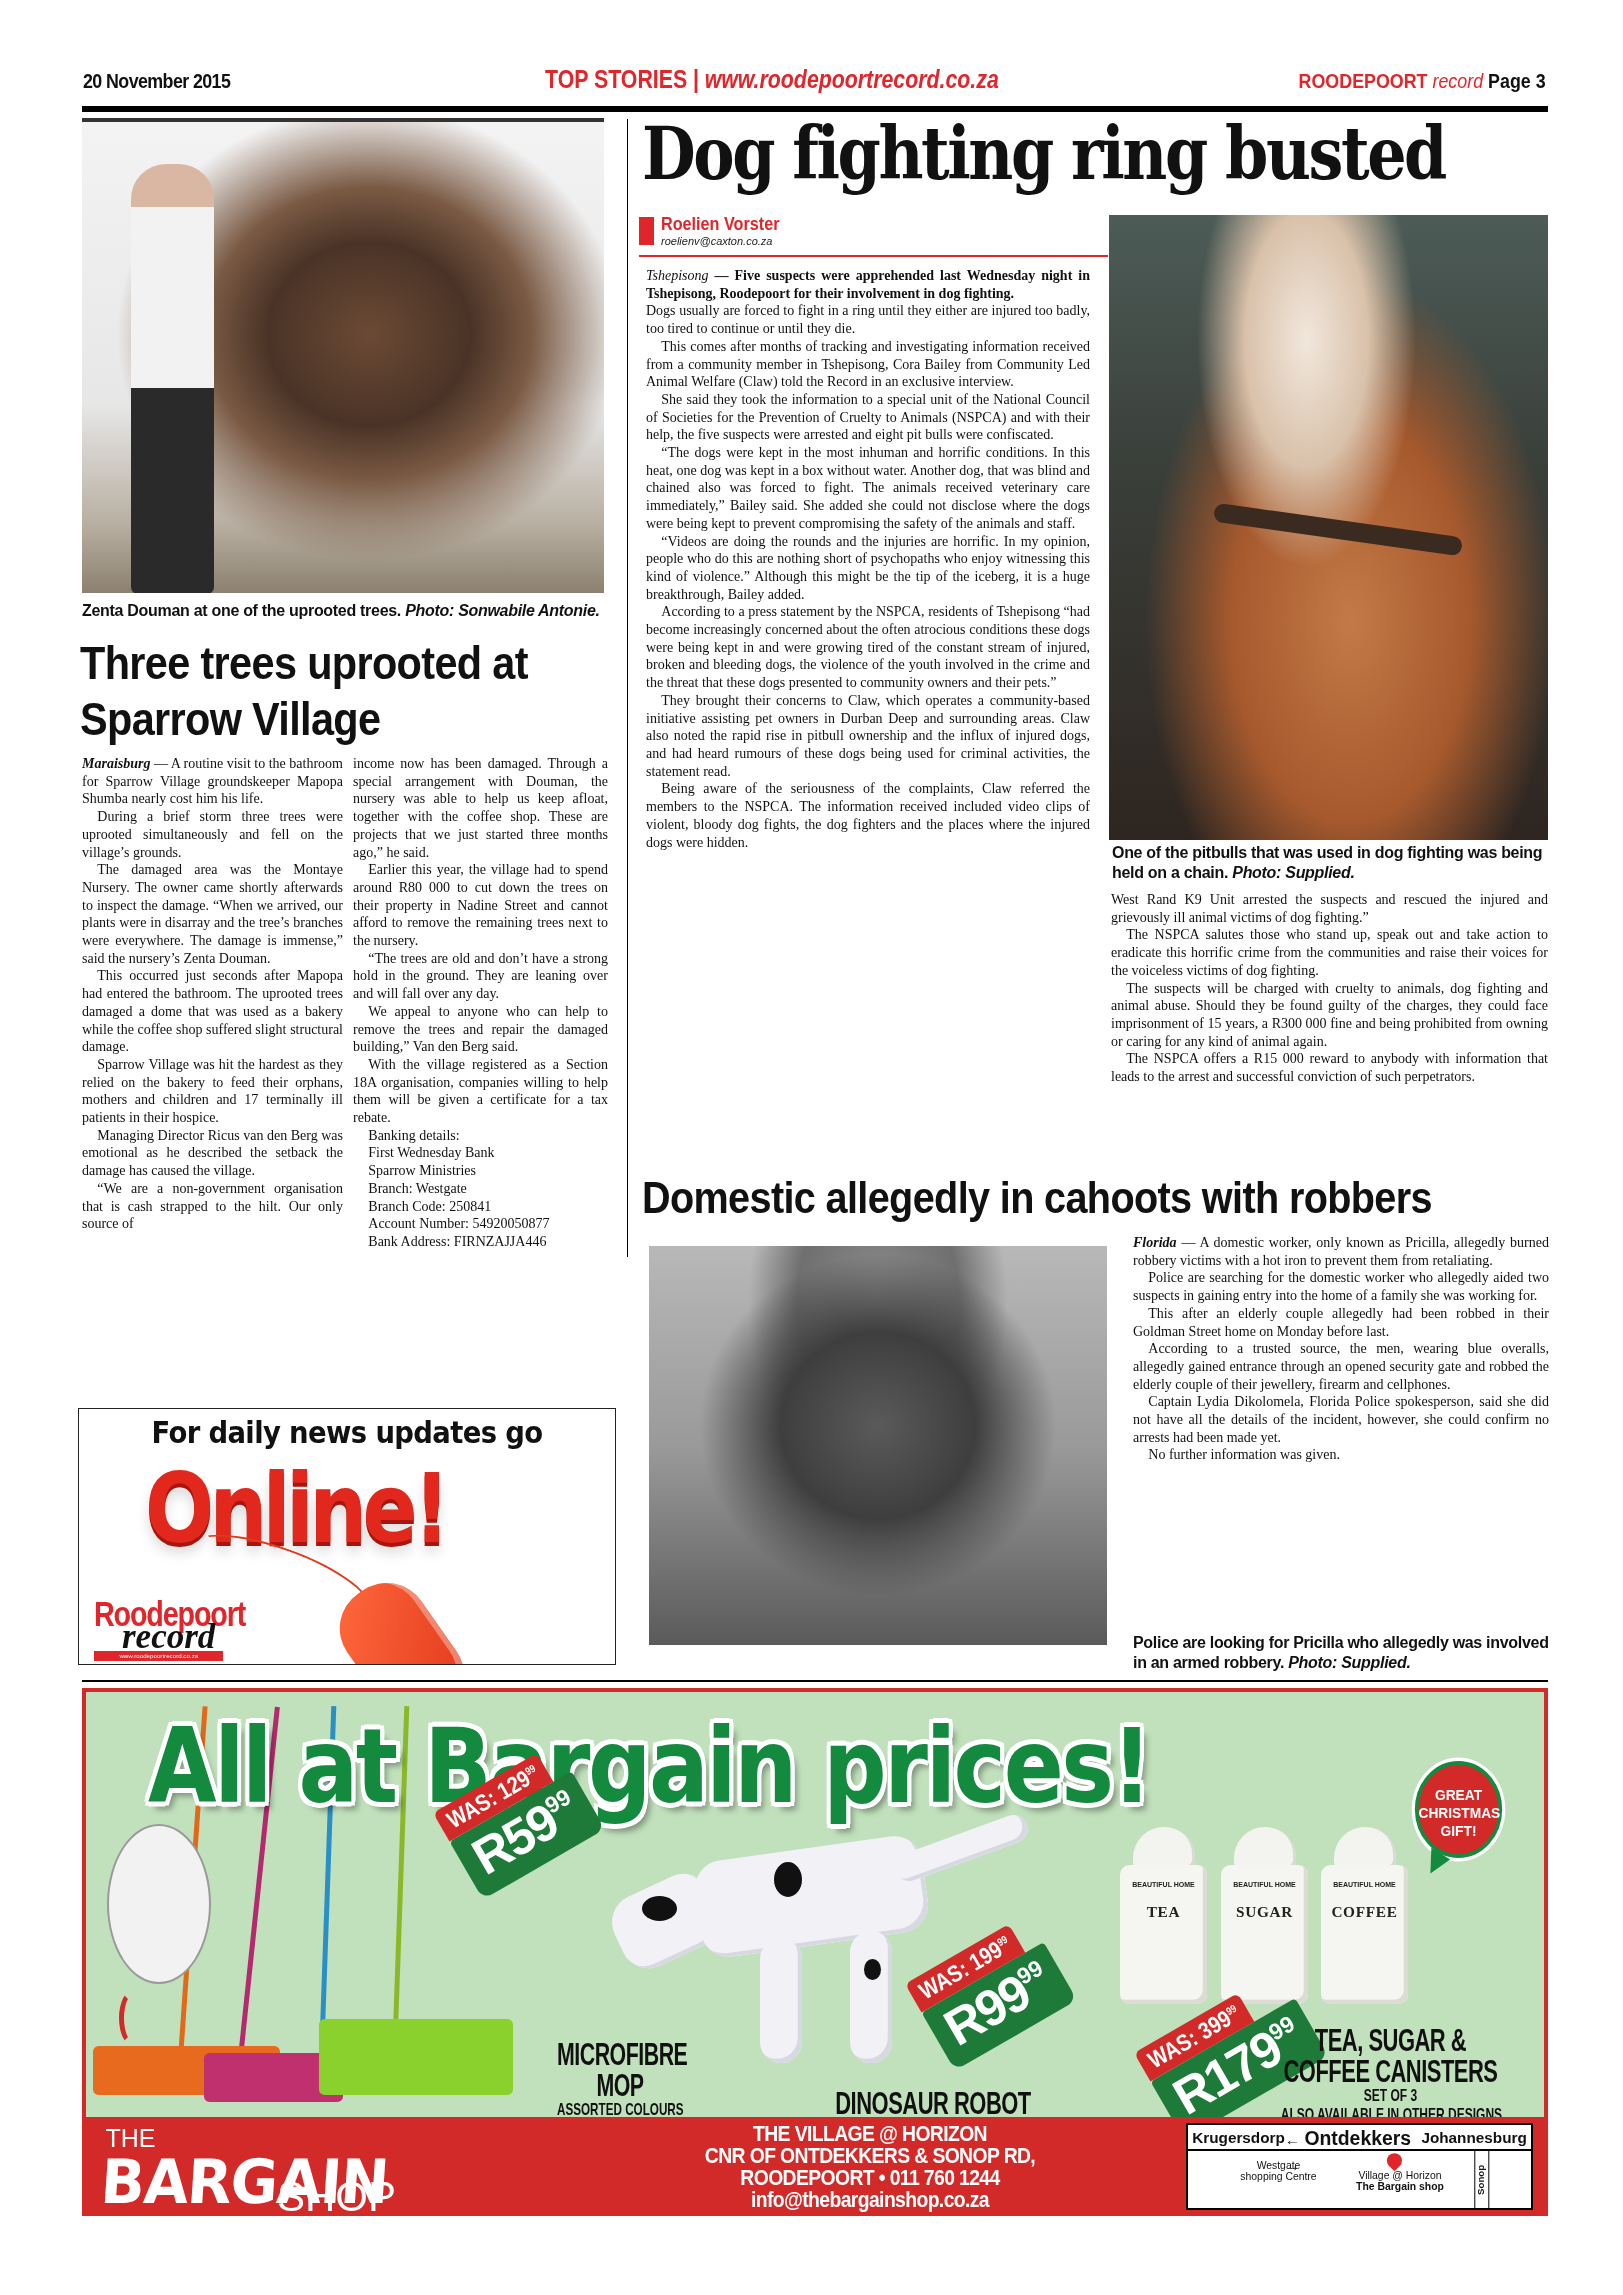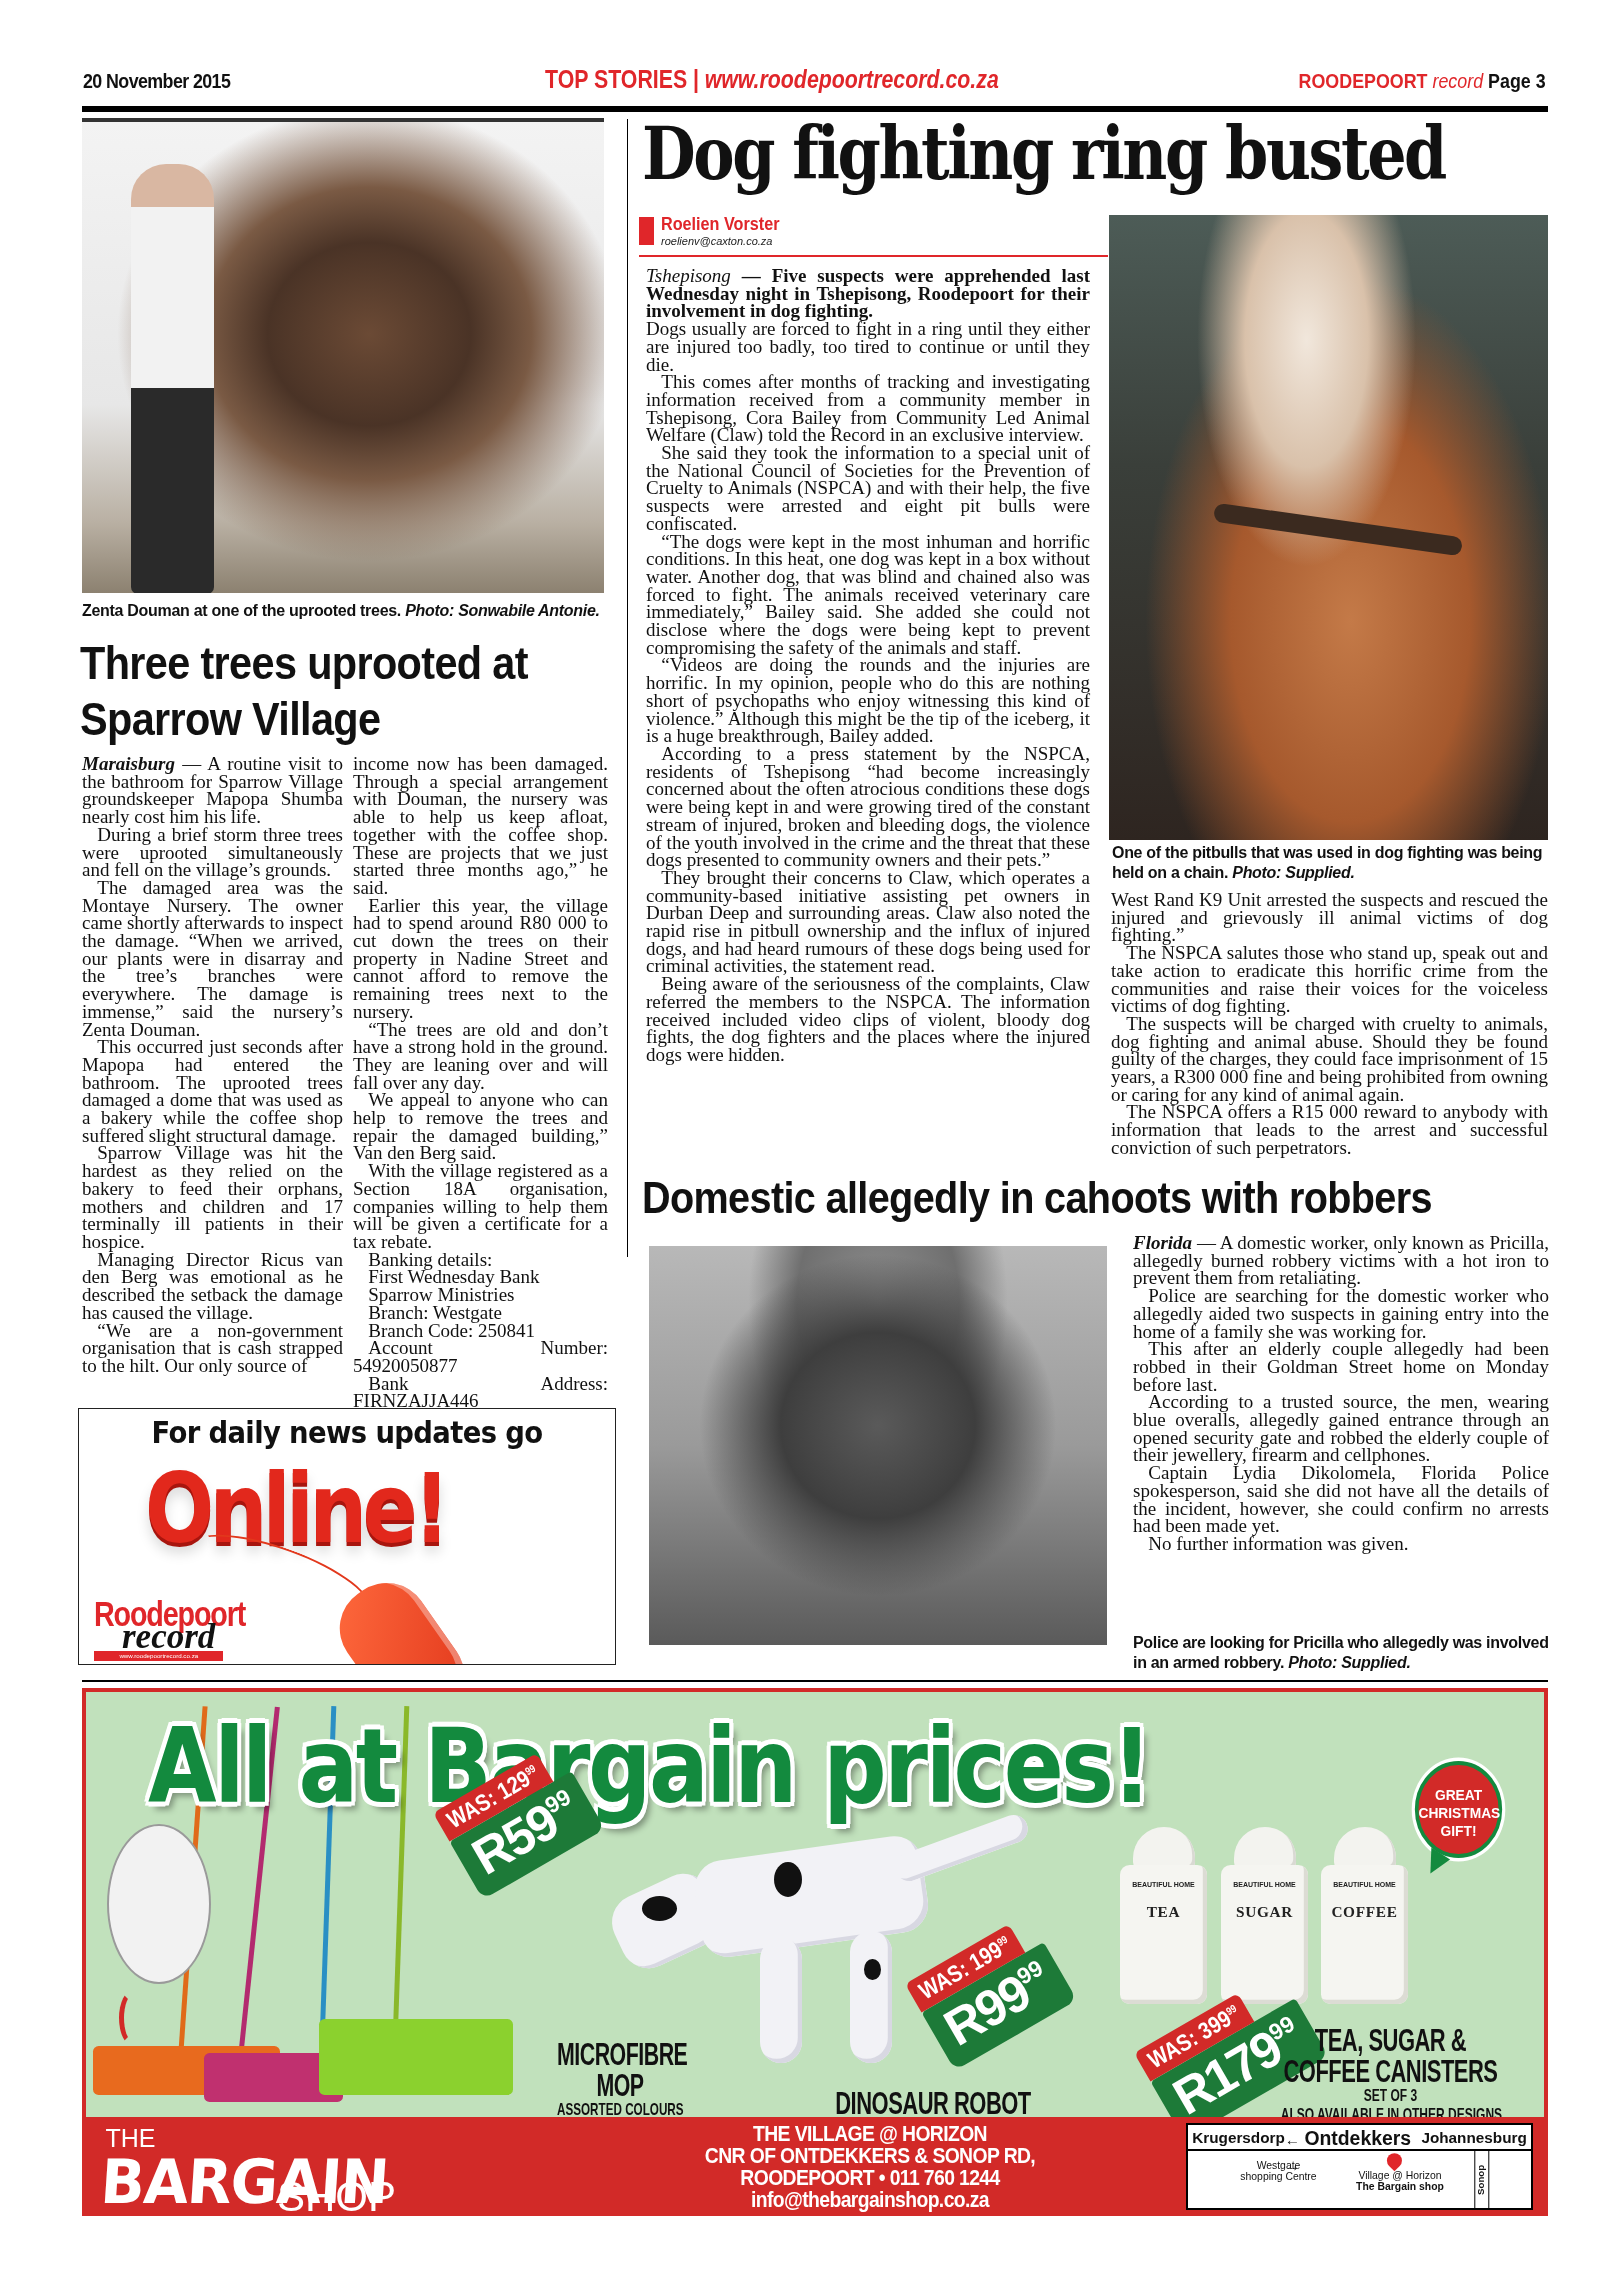--- a/index.html
+++ b/index.html
@@ -48,21 +48,21 @@
   .h-dog { left: 642px; top: 111px; width: 916px; font-family: "DejaVu Serif", serif; font-weight: bold; font-size: 72px; letter-spacing: -2.8px; transform: scaleX(0.86); transform-origin: left; white-space: nowrap; }
   .h-domestic { left: 642px; top: 1173px; width: 916px; font-family: "Liberation Sans", sans-serif; font-size: 44px; letter-spacing: -0.7px; transform: scaleX(0.9); transform-origin: left; white-space: nowrap; }
 
   
   .byline { left: 639px; top: 214px; width: 469px; border-bottom: 2.1px solid #e0262a; padding-bottom: 8.3px; }
   .byline .bar { position: absolute; left: 0; top: 2.8px; width: 15.3px; height: 28px; background: #e0262a; }
   .byline .name { margin-left: 22px; font-family: "Liberation Sans", sans-serif; font-weight: bold; font-size: 18px; color: #e0262a; transform: scaleX(0.9); transform-origin: left; display: block; }
   .byline .email { margin-left: 22px; font-family: "Liberation Sans", sans-serif; font-style: italic; font-size: 11px; color: #222; display: block; }
 
   
-  .body { font-size: 19px; line-height: 17.7px; text-align: justify; hyphens: auto; }
+  .body { font-size: 14px; line-height: 17.7px; text-align: justify; hyphens: auto; }
   .body p { text-indent: 15.3px; }
   .body p.first { text-indent: 0; }
   .body p.noind { text-indent: 0; }
   .body .lead b { font-weight: bold; }
   .body .dateline { font-style: italic; font-weight: bold; }
   .body .plain { font-weight: normal; }
 
   .trees-col1 { left: 82px; top: 755px; width: 261px; }
   .trees-col2 { left: 353px; top: 755px; width: 255px; }
   .dog-main { left: 646px; top: 267px; width: 444px; }

